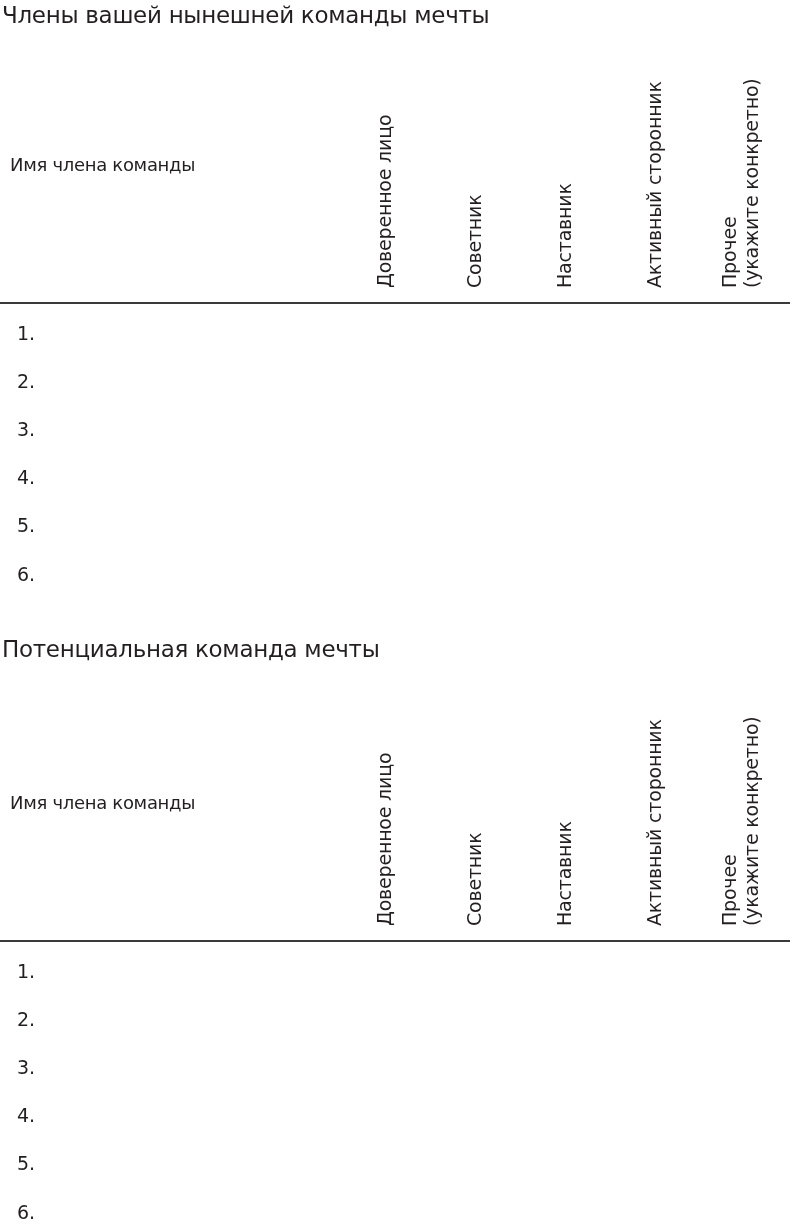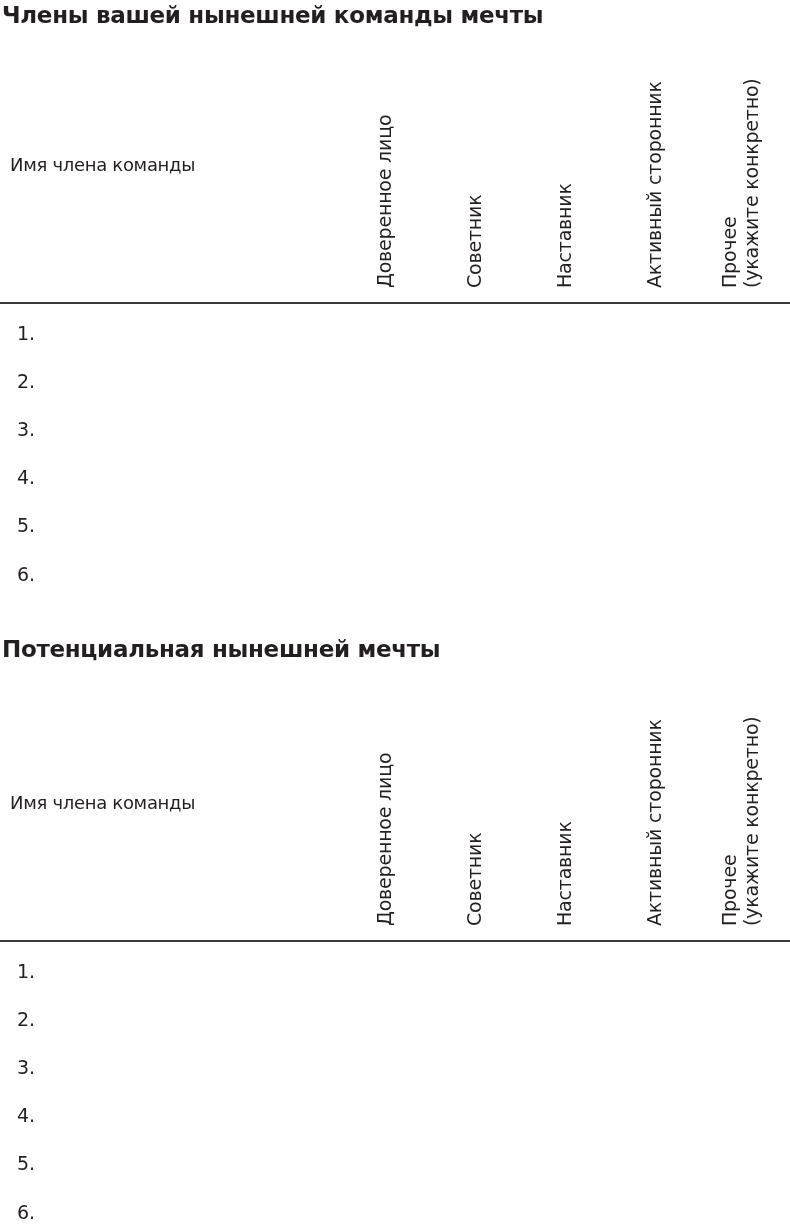--- a/index.html
+++ b/index.html
@@ -1,18 +1,18 @@
 <!DOCTYPE html>
 <html><head>
 <meta charset="utf-8">
 <style>
   html, body { margin:0; padding:0; background:#ffffff; }
   body { width:790px; height:1224px; position:relative; overflow:hidden;
          font-family:"DejaVu Sans", sans-serif; color:#231f20; }
-  .section-title { position:absolute; left:2px; font-weight:bold; font-size:23px; letter-spacing:-0.3px; margin:0; }
+  .section-title { position:absolute; left:2px; font-weight:normal; font-size:23px; letter-spacing:-0.3px; margin:0; }
   .name-header { position:absolute; left:10px; font-size:18px; letter-spacing:-0.3px; }
   .col-header { position:absolute; font-size:19px; line-height:22px; white-space:nowrap;
                 transform-origin:left top; transform:rotate(-90deg); letter-spacing:-0.2px; }
   .rule { position:absolute; left:0; width:790px; height:2px; background:#3a3a3a; }
   .row-num { position:absolute; left:17px; font-size:19px; }
 </style>
 </head>
 <body>
 
 <h2 class="section-title" style="top:2px;">Члены вашей нынешней команды мечты</h2>
@@ -24,21 +24,21 @@
 <div class="col-header" style="left:718px; top:288px;">Прочее</div>
 <div class="col-header" style="left:740px; top:288px;">(укажите конкретно)</div>
 <div class="rule" style="top:302px;"></div>
 <div class="row-num" style="top:322px;">1.</div>
 <div class="row-num" style="top:370px;">2.</div>
 <div class="row-num" style="top:418px;">3.</div>
 <div class="row-num" style="top:466px;">4.</div>
 <div class="row-num" style="top:514px;">5.</div>
 <div class="row-num" style="top:563px;">6.</div>
 
-<h2 class="section-title" style="top:636px;">Потенциальная нынешней мечты</h2>
+<h2 class="section-title" style="top:636px;">Потенциальная команда мечты</h2>
 <div class="name-header" style="top:792px;">Имя члена команды</div>
 <div class="col-header" style="left:373px; top:926px;">Доверенное лицо</div>
 <div class="col-header" style="left:463px; top:926px;">Советник</div>
 <div class="col-header" style="left:553px; top:926px;">Наставник</div>
 <div class="col-header" style="left:643px; top:926px;">Активный сторонник</div>
 <div class="col-header" style="left:718px; top:926px;">Прочее</div>
 <div class="col-header" style="left:740px; top:926px;">(укажите конкретно)</div>
 <div class="rule" style="top:940px;"></div>
 <div class="row-num" style="top:960px;">1.</div>
 <div class="row-num" style="top:1008px;">2.</div>

